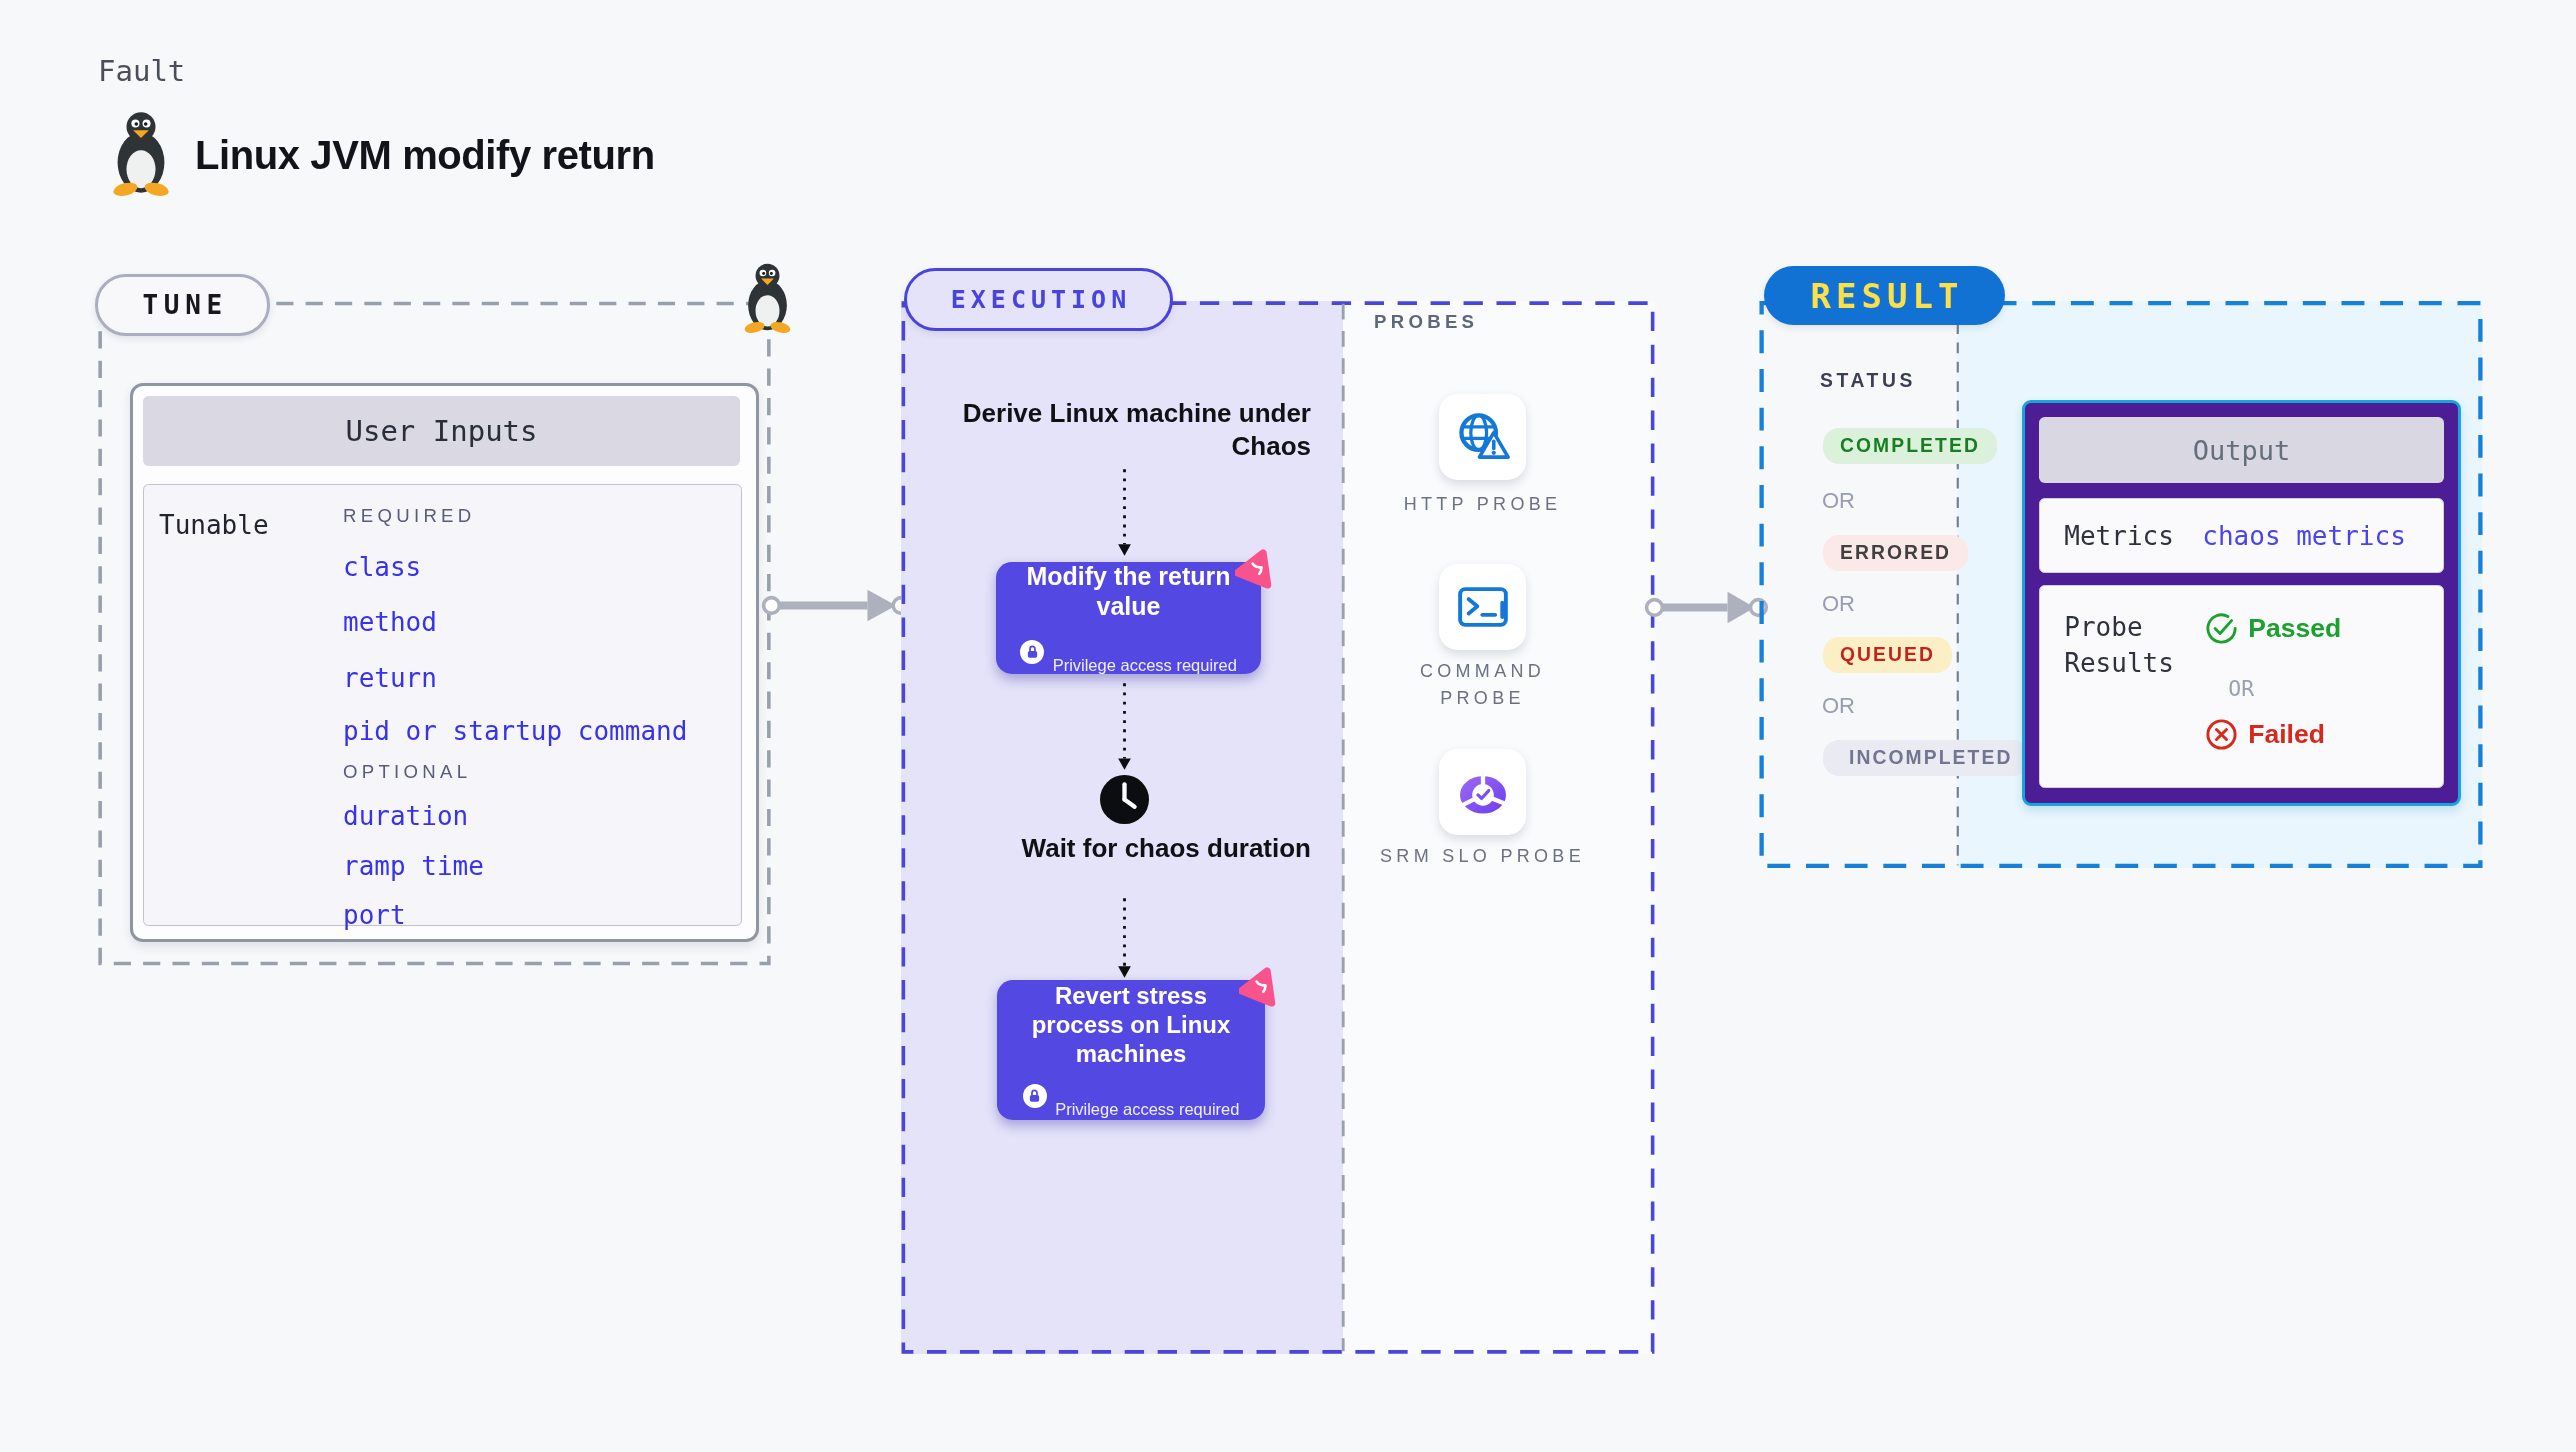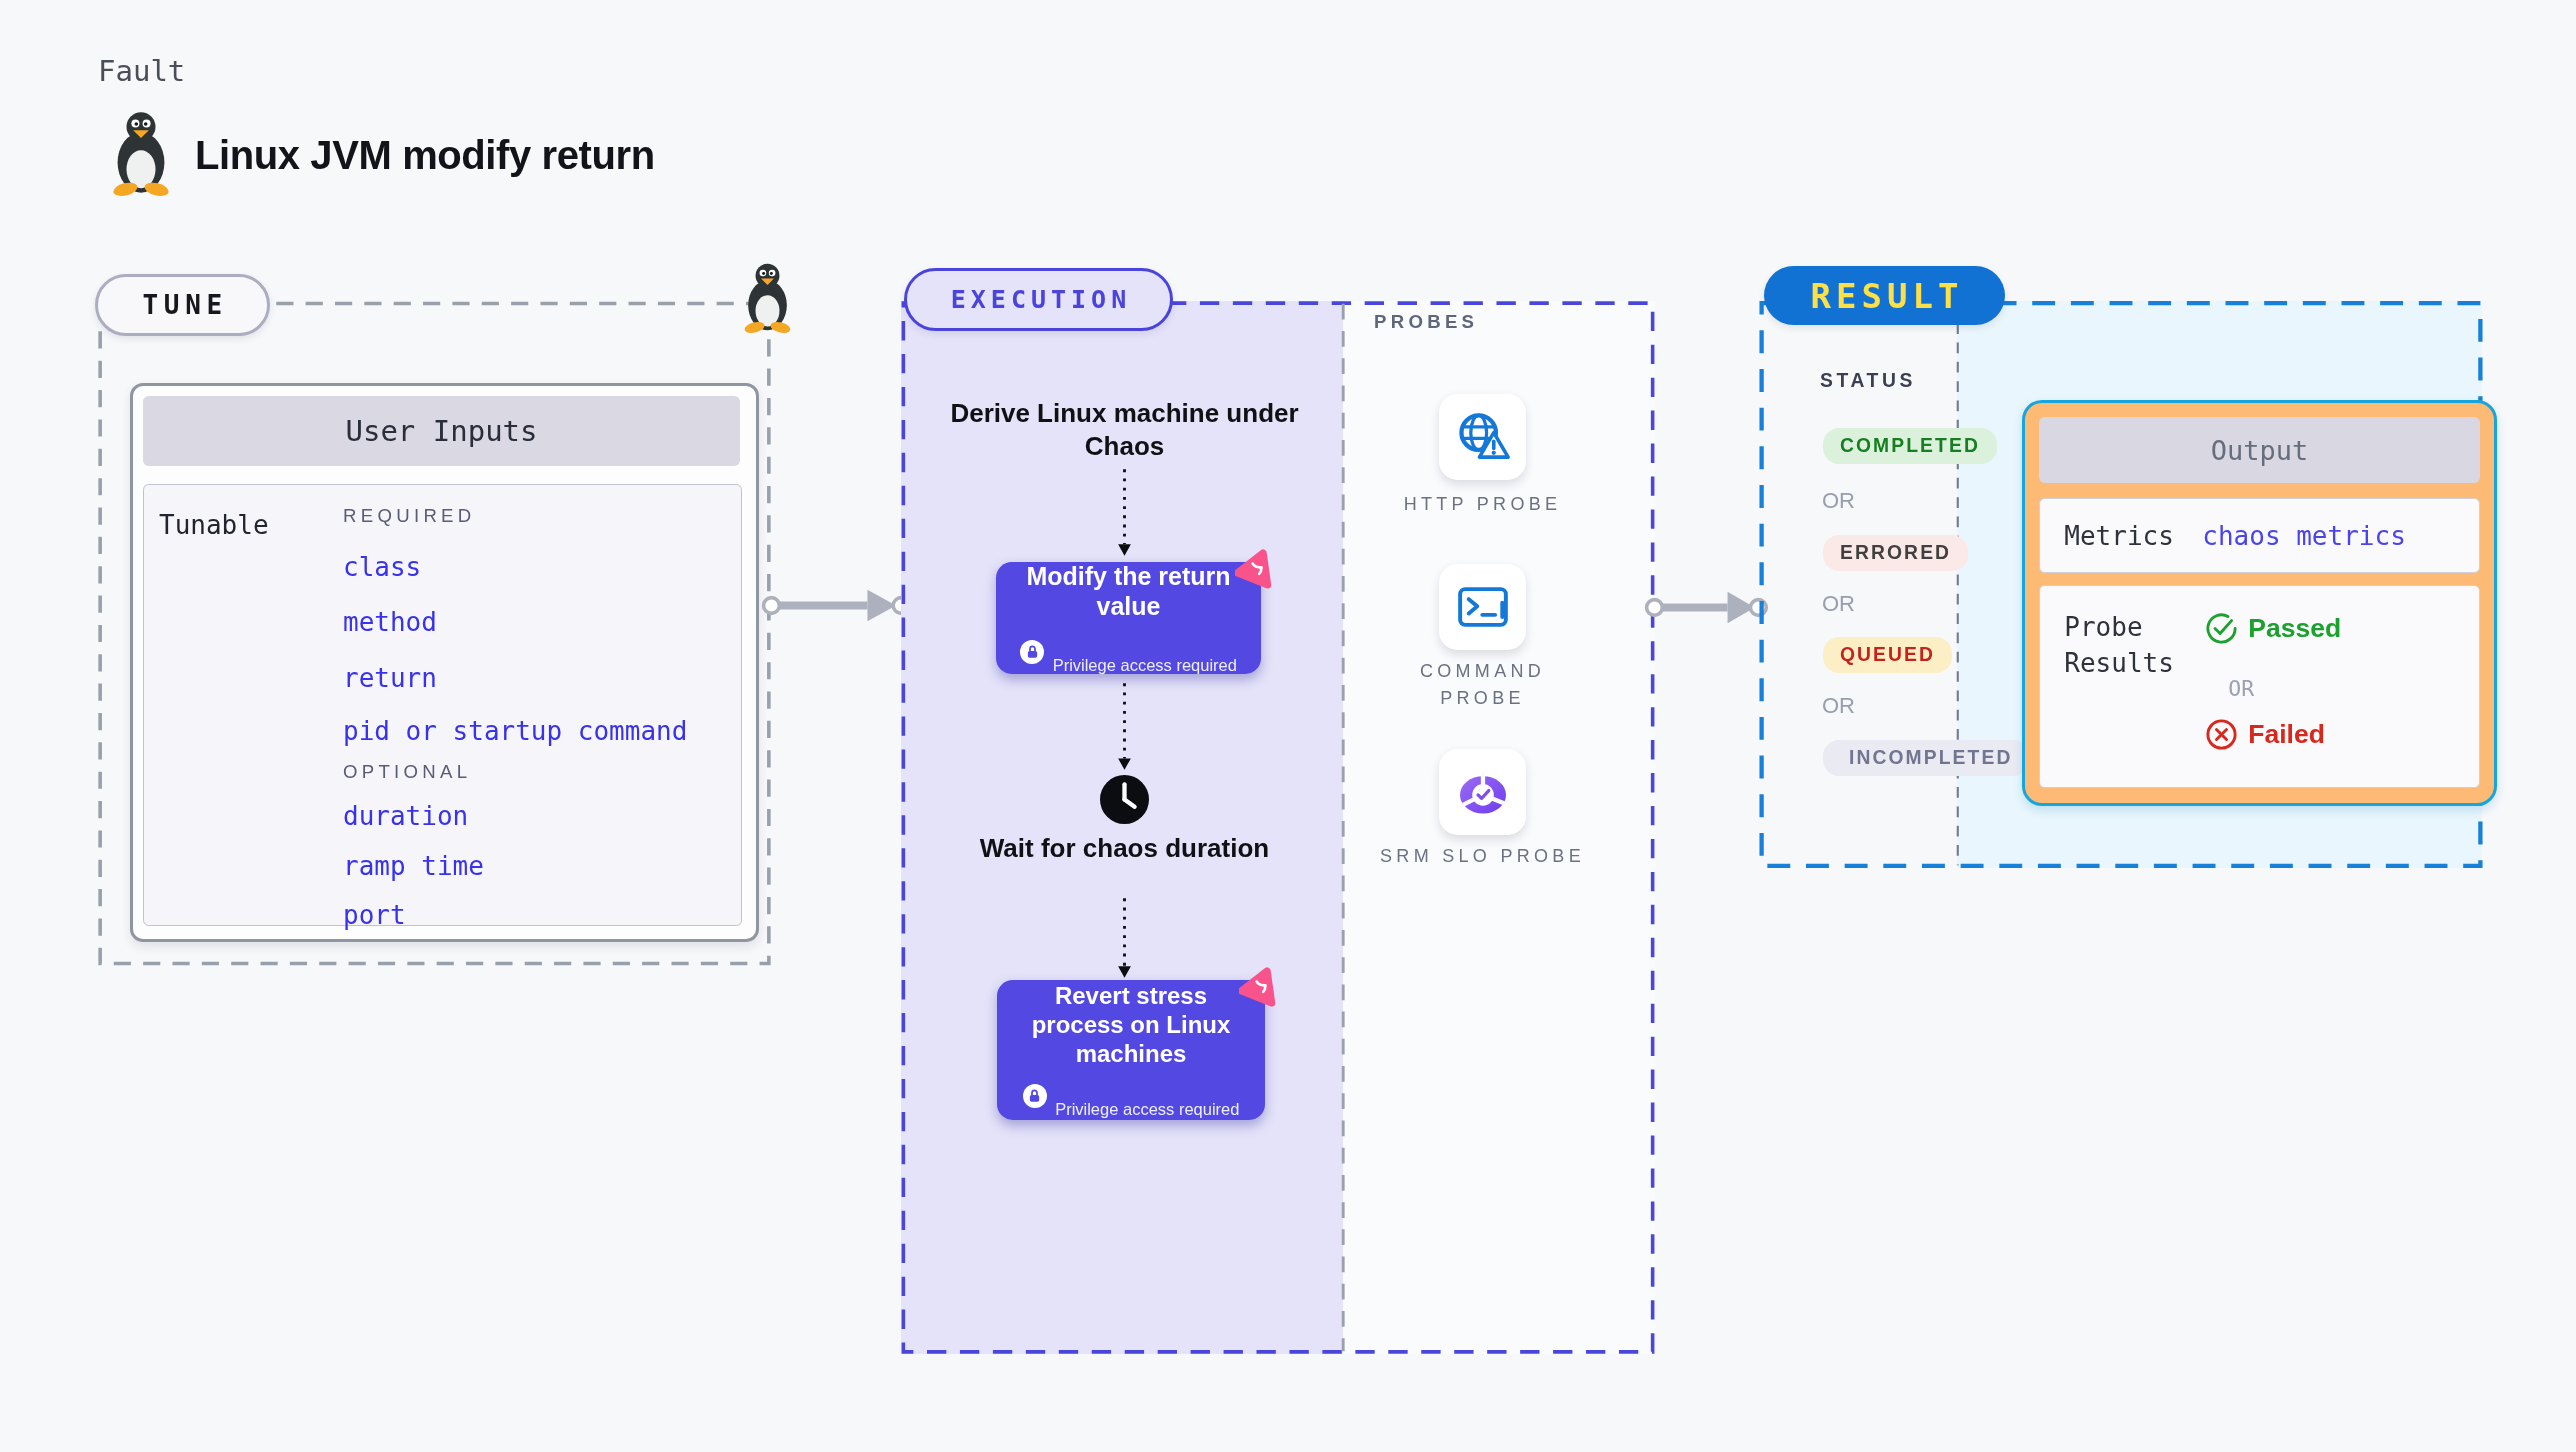--- a/index.html
+++ b/index.html
@@ -29,21 +29,21 @@
   .ui-header{left:143px;top:396px;width:597px;height:70px;background:#D9D8E3;border-radius:5.7px;
              display:flex;align-items:center;justify-content:center;font-size:29px;color:#2A2D3A;}
   .ui-table{left:143px;top:484px;width:597px;height:440px;background:#F5F5FA;border:1.4px solid #BFC2D1;border-radius:5.7px;}
   .tunable-label{left:159px;top:510px;font-size:26px;color:#23252E;}
   .req-label{font-size:18.6px;letter-spacing:4.3px;color:#585C74;}
   .param{font-size:26px;color:#3832EA;}
 
   
   .exec-fill{left:901px;top:301px;width:442px;height:1053px;background:#E4E3F9;}
   .probes-fill{left:1343px;top:301px;width:312px;height:1053px;background:#FAFBFD;}
-  .flow-text{width:373px;text-align:center;font-size:26px;line-height:33px;font-weight:bold;color:#101114;}
+  .flow-text{width:373px;text-align:right;font-size:26px;line-height:33px;font-weight:bold;color:#101114;}
   .chaos-box{background:#5349E2;border-radius:15.8px;box-shadow:0 5.7px 11.5px rgba(52,46,160,0.35);
              display:flex;flex-direction:column;align-items:center;justify-content:center;}
   .chaos-box-title{color:#FFFFFF;font-weight:bold;font-size:25px;line-height:30px;text-align:center;padding:0 18.6px;}
   .priv-row{display:flex;align-items:center;gap:8.6px;margin-top:8.6px;}
   .priv-circle{width:24px;height:24px;border-radius:50%;background:#FFFFFF;display:flex;align-items:center;justify-content:center;}
   .priv-text{color:#EFEFFC;font-size:16.5px;margin-top:27px;}
 
   
   .probes-label{left:1374px;top:311px;font-size:18.6px;letter-spacing:4.3px;color:#60667A;font-weight:bold;}
   .probe-card{width:87px;height:86px;background:#FFFFFF;border-radius:18.6px;
@@ -54,22 +54,22 @@
   .output-fill{left:1957px;top:301px;width:525px;height:567px;background:#E9F6FD;}
   .status-label{left:1820px;top:370px;font-size:19.3px;letter-spacing:3.6px;color:#3A3F52;font-weight:bold;}
   .badge{position:absolute;left:1823px;height:36px;border-radius:16px;display:flex;align-items:center;
          padding:0 17px;font-size:19.3px;font-weight:bold;letter-spacing:2.1px;}
   .badge-completed{top:428px;background:#DCF1DB;color:#177F21;}
   .badge-errored{top:535px;background:#FBE9E8;color:#404040;}
   .badge-queued{top:637px;background:#FCEFC5;color:#C4231C;}
   .badge-incompleted{top:740px;background:#EAEAF2;color:#717590;padding-left:26px;}
   .or-label{position:absolute;left:1822px;font-size:22px;color:#989DB0;}
 
-  .output-box{left:2022px;top:400px;width:433px;height:400px;background:#fdba74;border:3.6px solid #17A5DE;
-              border-radius:20px;box-shadow:0 4.3px 10px rgba(23,125,200,0.18);padding-left:36px;}
+  .output-box{left:2022px;top:400px;width:433px;height:400px;background:#4c1d95;border:3.6px solid #17A5DE;
+              border-radius:9px;box-shadow:0 4.3px 10px rgba(23,125,200,0.18);}
   .output-header{position:absolute;left:14.3px;top:14.3px;right:14.3px;height:66px;background:#D8D7E2;border-radius:5.7px;
                  display:flex;align-items:center;justify-content:center;font-size:27px;color:#666D7C;}
   .output-row{position:absolute;left:14.3px;right:14.3px;background:#FAFAFC;border:1.4px solid #CDD0DA;border-radius:5.7px;}
   .row-metrics{top:95px;height:73px;}
   .row-probe{top:182px;height:201px;}
   .out-label{font-size:26px;color:#2F323C;}
   .metrics-value{font-size:26px;color:#4A44ED;}
   .passfail{display:flex;align-items:center;gap:10px;font-size:26.5px;font-weight:bold;}
   .pass-text{color:#1CA12F;}
   .fail-text{color:#D8281C;}

